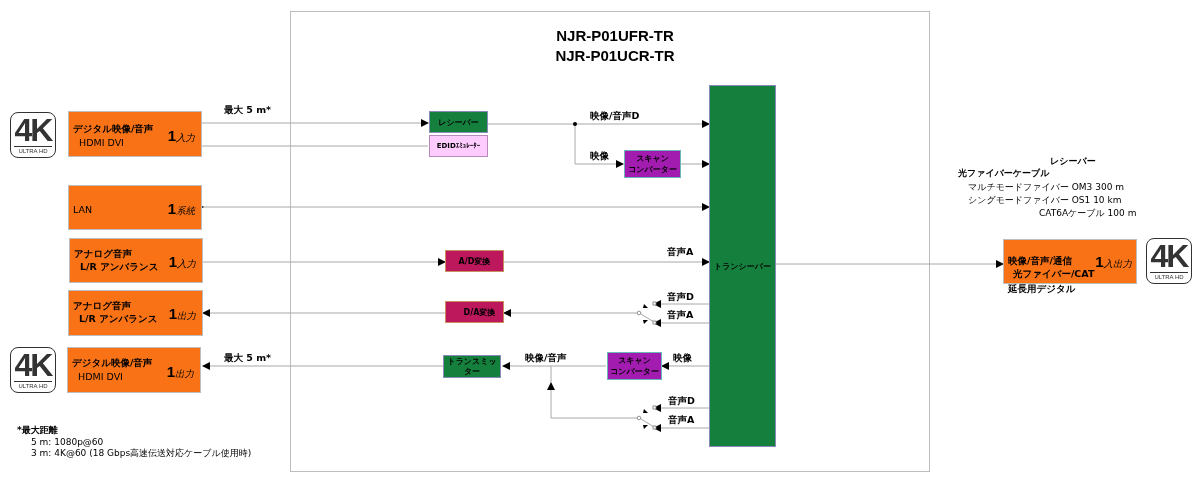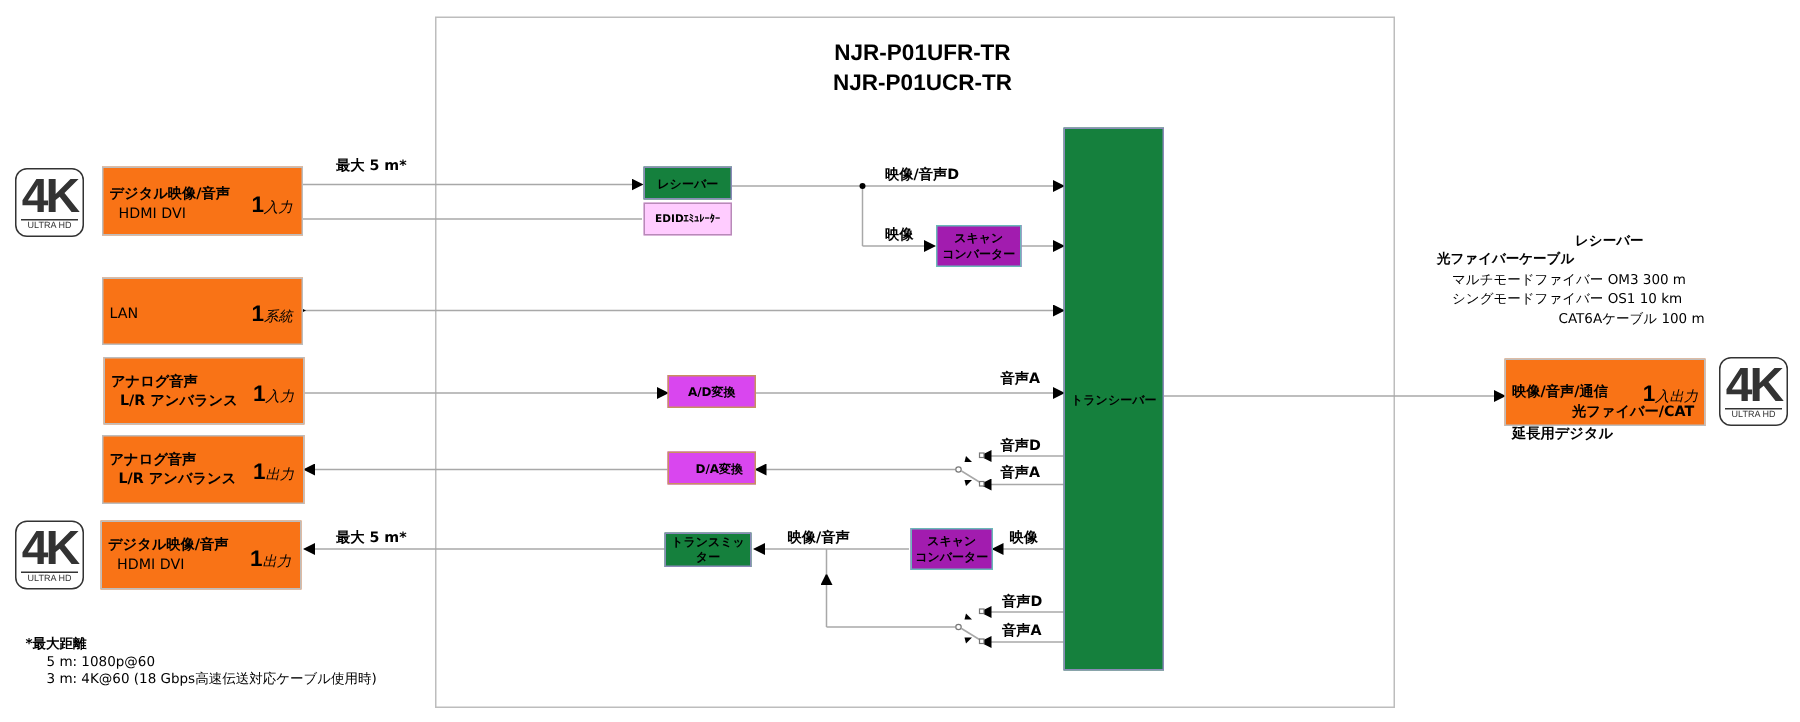--- a/index.html
+++ b/index.html
@@ -12,21 +12,21 @@
   .port { position:absolute; border:1px solid #bdbdbd; background:#f97316; box-sizing:border-box; }
   .port .l1 { position:absolute; left:4px; font-size:9.5px; white-space:nowrap; }
   .port .cnt { position:absolute; right:6px; white-space:nowrap; }
   .port .cnt b { font-family:"Liberation Sans", sans-serif; font-size:15px; font-weight:bold; }
   .port .cnt span { font-size:9.5px;font-style:italic; }
   .blk { position:absolute; box-sizing:border-box; font-size:8px; font-weight:bold;
          display:flex; align-items:center; justify-content:center; text-align:center; line-height:11px; }
   .purple { background:#15803d; border:1px solid #8a8ab8; }
   .pink { background:#ffccff; border:1px solid #b88ab8; }
   .cyan { background:#a21caf; border:1px solid #6ab8b8; }
-  .orange { background:#d946ef; border:1px solid #c89060; }
+  .orange { background:#be185d; border:1px solid #c89060; }
   .lbl { position:absolute; font-size:9.5px; white-space:nowrap; }
   .lbl.b { font-weight:bold; }
   .logo4k { position:absolute; width:46px; height:46px; border:1.5px solid #333; border-radius:8px;
             box-sizing:border-box; background:#fff; }
   .logo4k .big { position:absolute; left:0; right:0; top:0px; text-align:center;
                  font-family:"Liberation Sans", sans-serif; font-weight:bold; font-size:32px;
                  letter-spacing:-2px; line-height:34px; color:#333; }
   .logo4k .small { position:absolute; left:0; right:0; bottom:2px; text-align:center;
                    font-family:"Liberation Sans", sans-serif; font-size:6px; color:#333;
                    border-top:1px solid #333; margin:0 3px; line-height:8px; }
@@ -154,21 +154,21 @@
 
 <div class="port" style="left:67px;top:347px;width:134px;height:46px;">
   <div class="l1" style="top:9px;font-weight:bold;">デジタル映像/音声</div>
   <div class="l1" style="top:23px;left:10px;">HDMI  DVI</div>
   <div class="cnt" style="top:14px;"><b>1</b><span>出力</span></div>
 </div>
 
 <div class="port" style="left:1003px;top:239px;width:134px;height:45px;">
   <div class="l1" style="top:2px;font-weight:bold;margin-top:41px;">延長用デジタル</div>
   <div class="l1" style="top:15px;font-weight:bold;">映像/音声/通信</div>
-  <div class="l1" style="top:28px;left:9px;font-weight:bold;margin-left:35px;">光ファイバー/CAT</div>
+  <div class="l1" style="top:28px;left:9px;font-weight:bold;">光ファイバー/CAT</div>
   <div class="cnt" style="top:12px;right:4px;"><b>1</b><span>入出力</span></div>
 </div>
 
 <div class="logo4k" style="left:10px;top:112px;">
   <div class="big">4K</div>
   <div class="small">ULTRA HD</div>
 </div>
 <div class="logo4k" style="left:10px;top:347px;">
   <div class="big">4K</div>
   <div class="small">ULTRA HD</div>

